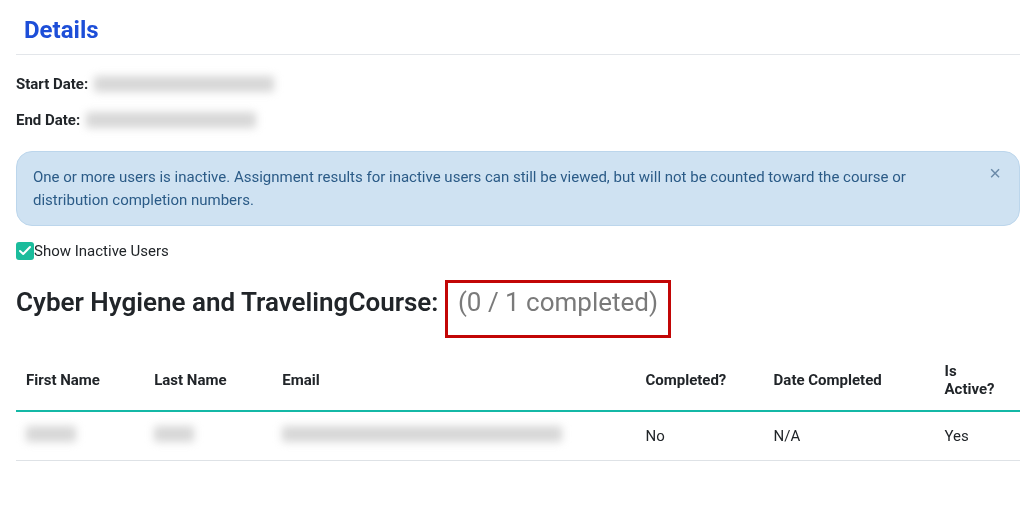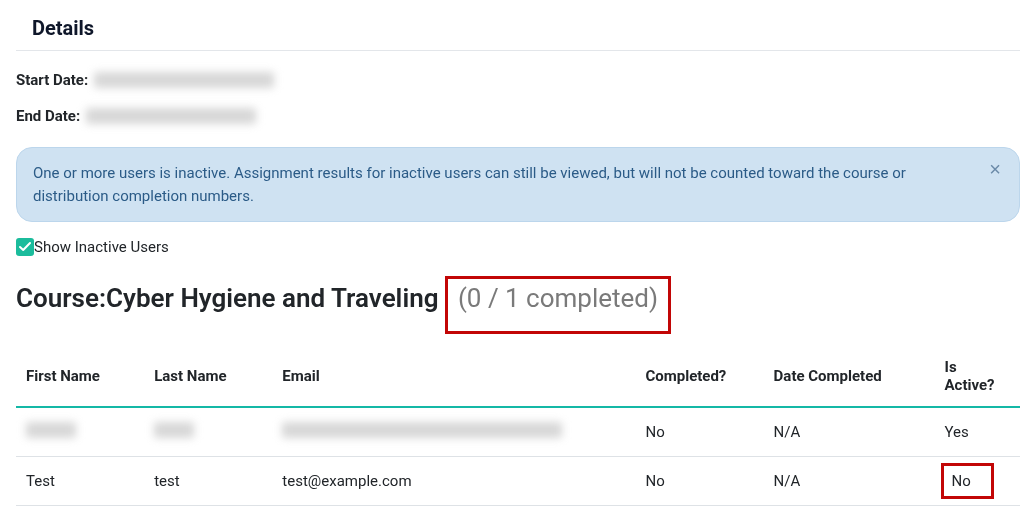--- a/index.html
+++ b/index.html
@@ -5,24 +5,24 @@
   * { box-sizing: border-box; }
   body {
     margin: 0;
     padding: 16px;
     font-family: -apple-system, BlinkMacSystemFont, "Segoe UI", Roboto, Arial, sans-serif;
     color: #212529;
     background: #fff;
     width: 1036px;
   }
   .details-heading {
-    font-size: 20px;
+    font-size: 24px;
     font-weight: 700;
-    margin: 0 0 10px 16px;
-    color: #0f172a;
+    margin: 0 0 10px 8px;
+    color: #1d4ed8;
   }
   .divider {
     border: none;
     border-top: 1px solid #e3e6ea;
     margin: 0 0 20px 0;
   }
   .meta-row {
     font-size: 15px;
     margin: 0 0 18px 0;
     display: flex;
@@ -158,22 +158,22 @@
 <div class="checkbox-row">
   <span class="chk">
     <svg viewBox="0 0 12 12">
         <path d="M1 6 L4.2 9 L11 2" stroke="#fff" stroke-width="2" fill="none" stroke-linecap="round" stroke-linejoin="round"></path>
       </svg>
   </span>
   <span>Show Inactive Users</span>
 </div>
 
 <h2 class="course-heading">
+  <span>Cyber Hygiene and Traveling</span>
   <span>Course: </span>
-  <span>Cyber Hygiene and Traveling</span>
   <span>&nbsp;</span>
   <span class="anno-box">
     <span class="completion">(0 / 1 completed)</span>
   </span>
 </h2>
 
 <table>
   <thead>
     <tr>
       <th class="col-fn">First Name</th>
@@ -186,26 +186,14 @@
   </thead>
   <tbody>
     <tr>
       <td><span class="blurred" style="width:50px;"></span></td>
       <td><span class="blurred" style="width:40px;"></span></td>
       <td><span class="blurred" style="width:280px;"></span></td>
       <td>No</td>
       <td>N/A</td>
       <td>Yes</td>
     </tr>
-    <tr>
-      <td>Test</td>
-      <td>test</td>
-      <td>test@example.com</td>
-      <td>No</td>
-      <td>N/A</td>
-      <td style="padding:6px;">
-        <span class="cell-anno">
-          <span>No</span>
-        </span>
-      </td>
-    </tr>
   </tbody>
 </table>
 
 </body></html>

